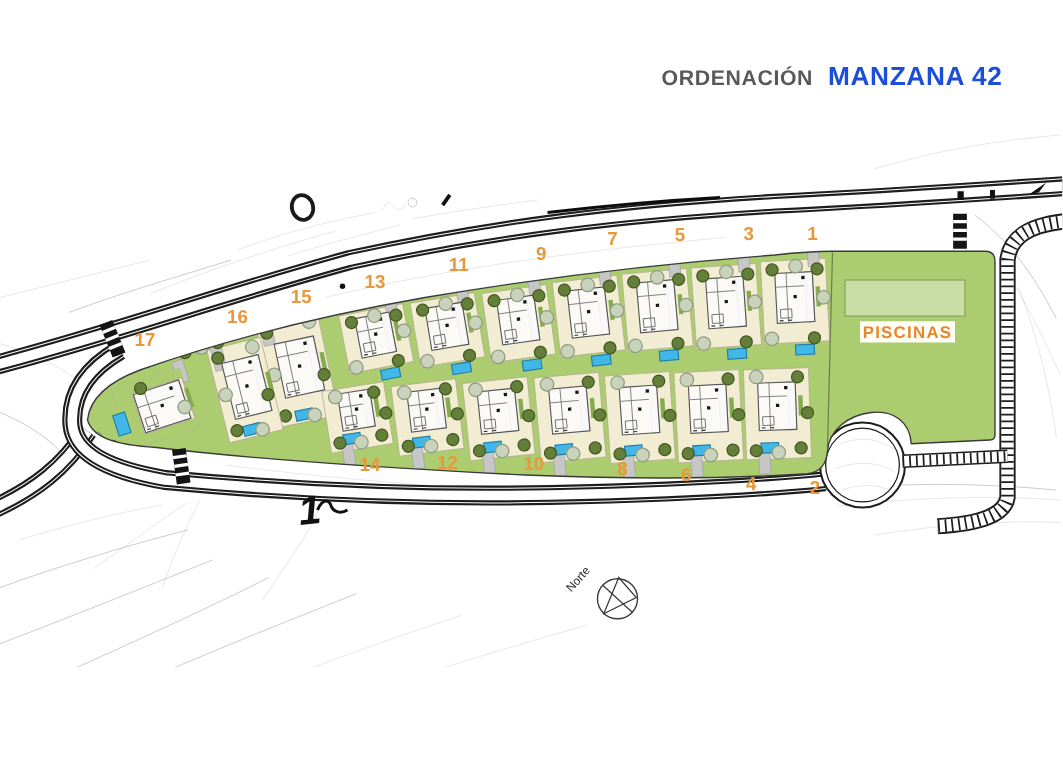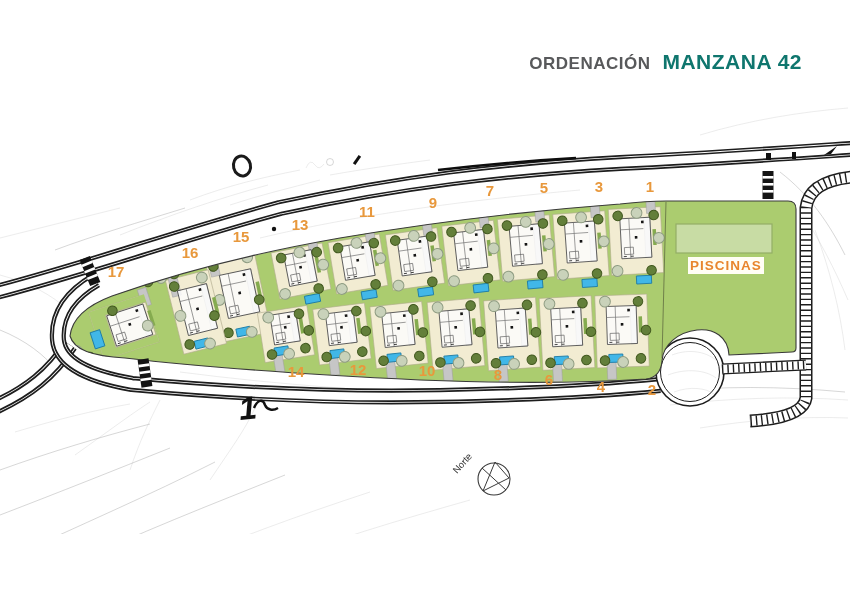--- a/index.html
+++ b/index.html
@@ -1,20 +1,20 @@
 <!DOCTYPE html>
 <html><head>
 <meta charset="utf-8">
 <style>
   html,body{margin:0;padding:0;background:#fff;}
   #page{position:relative;width:850px;height:534px;background:#ffffff;overflow:hidden;
         font-family:"Liberation Sans",sans-serif;}
   #title{position:absolute;top:50px;right:48px;display:flex;align-items:baseline;gap:12px;white-space:nowrap;}
   #title .pre{font-size:17px;font-weight:700;letter-spacing:.5px;color:#58595b;}
-  #title .man{font-size:21px;font-weight:700;letter-spacing:.5px;color:#0f766e;}
+  #title .man{font-size:21px;font-weight:700;letter-spacing:.5px;color:#1d4ed8;}
   svg{position:absolute;left:0;top:0;}
   svg text{font-family:"Liberation Sans",sans-serif;}
   .ct{fill:none;stroke:#9b9b9b;stroke-width:.8;opacity:.5;}
   .ct2{fill:none;stroke:#a8a8a8;stroke-width:.7;opacity:.32;}
   .plotnum{fill:#e8983c;font-size:15px;font-weight:600;text-anchor:middle;}
 </style>
 </head>
 <body>
 
 <div id="page">

